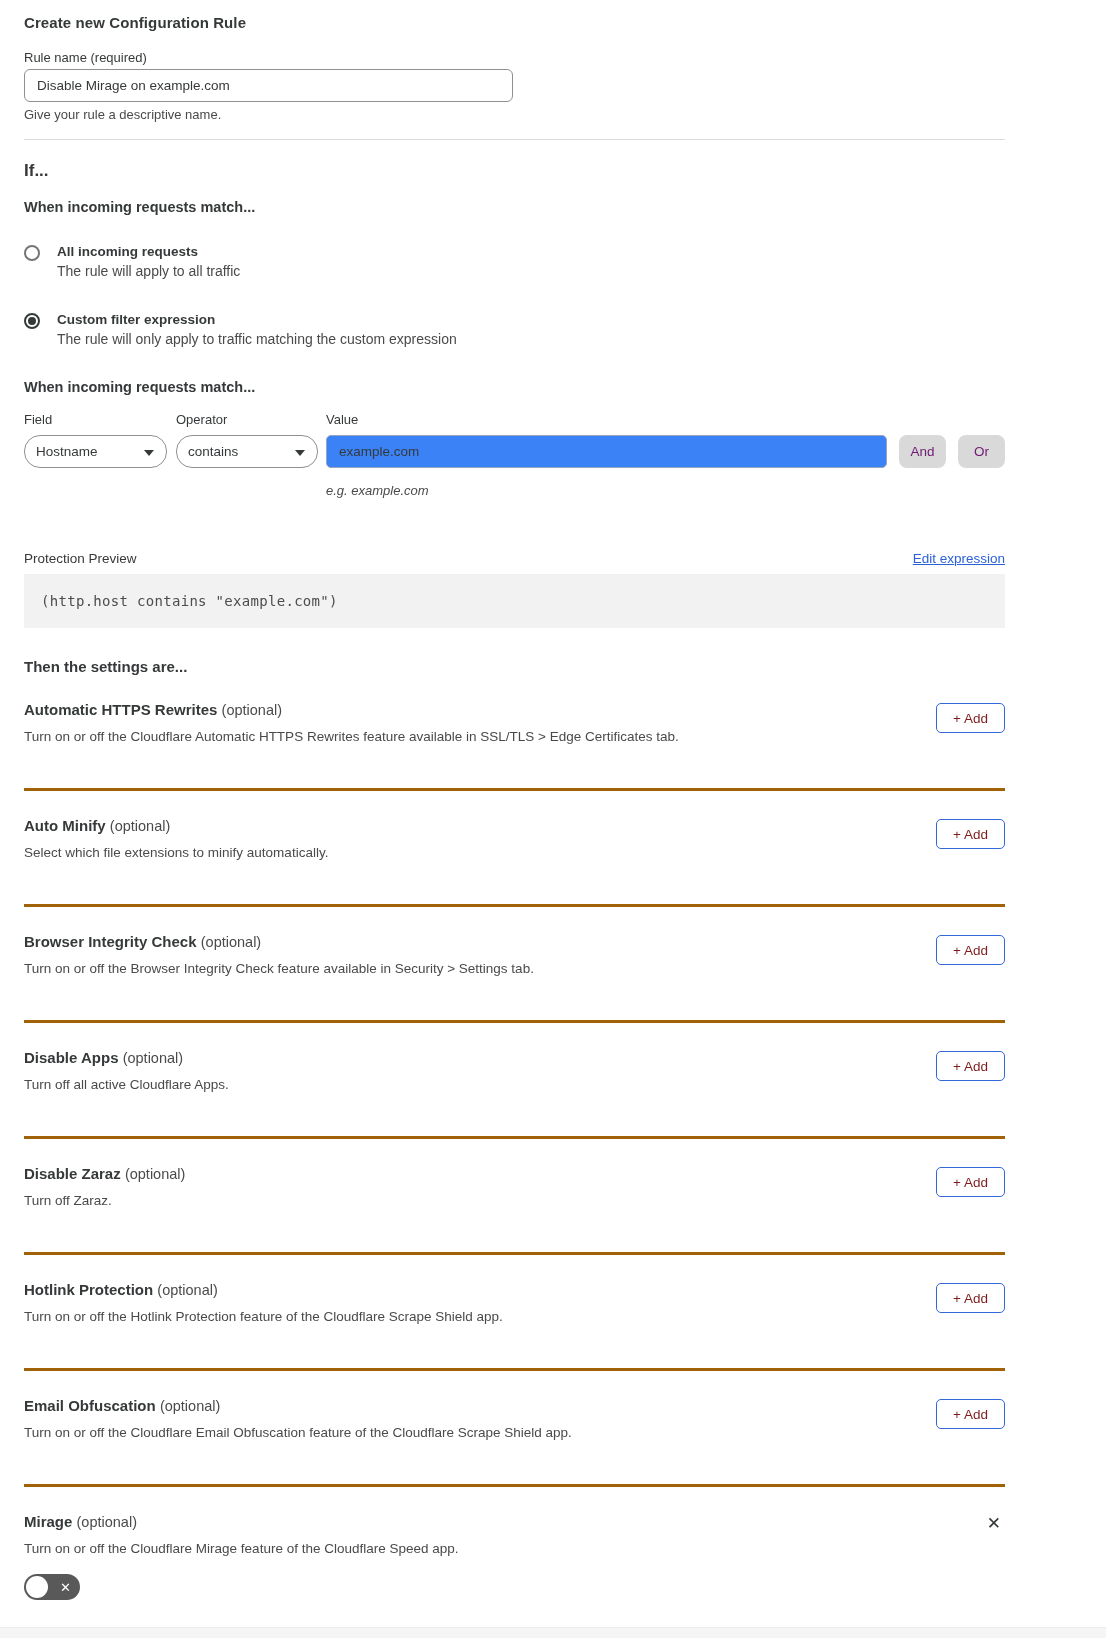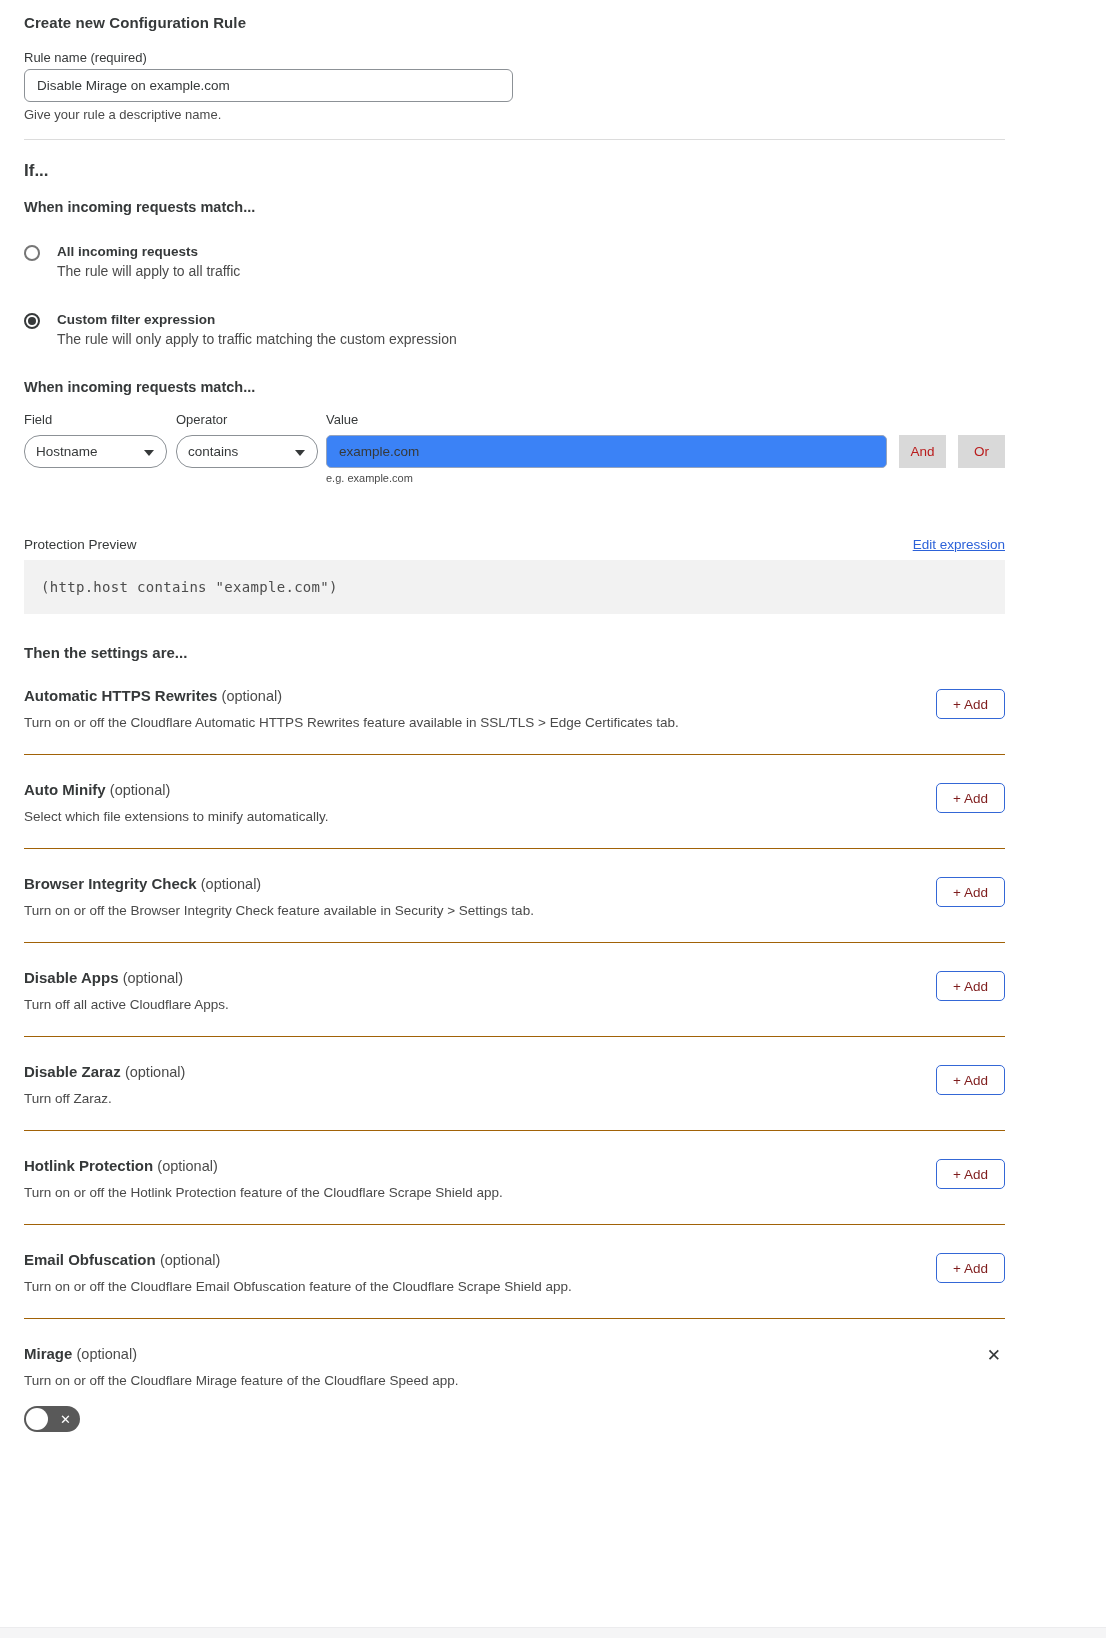--- a/index.html
+++ b/index.html
@@ -69,43 +69,43 @@
   .w-operator { width: 142px; margin-right: 8px; }
   .w-value { width: 561px; margin-right: 12px; }
   .value-input {
     height: 33px; width: 100%;
     border: 1px solid #96a4bd; border-radius: 5px;
     background: #3b82f6; padding: 0 12px;
     font-size: 13.5px; color: #36393a;
     font-family: "Liberation Sans", sans-serif;
   }
   .conj-btn {
-    height: 33px; width: 47px; border: none; border-radius: 0;
-    background: #d9d9d9; color: #b91c1c; font-size: 13.5px;
+    height: 33px; width: 47px; border: none; border-radius: 8px;
+    background: #d9d9d9; color: #701a75; font-size: 13.5px;
     font-family: "Liberation Sans", sans-serif; cursor: pointer;
   }
   .conj-btn + .conj-btn { margin-left: 12px; }
-  .eg-help { margin-top: 4px; margin-left: 302px; font-size: 11px; color: #4a4a4a; }
+  .eg-help { margin-top: 15px; margin-left: 302px; font-size: 13px; color: #4a4a4a; font-style: italic; }
 
   .preview-row { margin-top: 53px; display: flex; justify-content: space-between; align-items: baseline; }
   .preview-label { font-size: 13.5px; color: #36393a; }
   .edit-link { font-size: 13.5px; color: #2c62d9; text-decoration: underline; cursor: pointer; }
 
   .expr-block {
     margin-top: 8px; height: 54px; background: #f2f2f2;
     display: flex; align-items: center; padding: 0 17px;
     font-family: "DejaVu Sans Mono", monospace;
     font-size: 14px; color: #4d4d4d; letter-spacing: .3px;
   }
 
   .then-heading { margin-top: 30px; font-size: 15px; font-weight: bold; }
 
   .setting-row {
-    padding-top: 26px; padding-bottom: 24px;
-    border-bottom: 1px solid #a16207;
+    padding-top: 26px; padding-bottom: 44px;
+    border-bottom: 3px solid #a16207;
     display: flex; justify-content: space-between; align-items: flex-start;
   }
   .setting-texts { flex: 1 1 auto; padding-right: 20px; }
   .setting-name { font-size: 15px; font-weight: bold; }
   .setting-optional { font-weight: normal; color: #4a4a4a; font-size: 14.5px; }
   .setting-desc { margin-top: 11px; font-size: 13.5px; color: #4a4a4a; }
   .add-btn {
     flex: 0 0 auto; margin-top: 2px;
     width: 69px; height: 30px;
     background: #fff; border: 1px solid #3467d6; border-radius: 5px;

